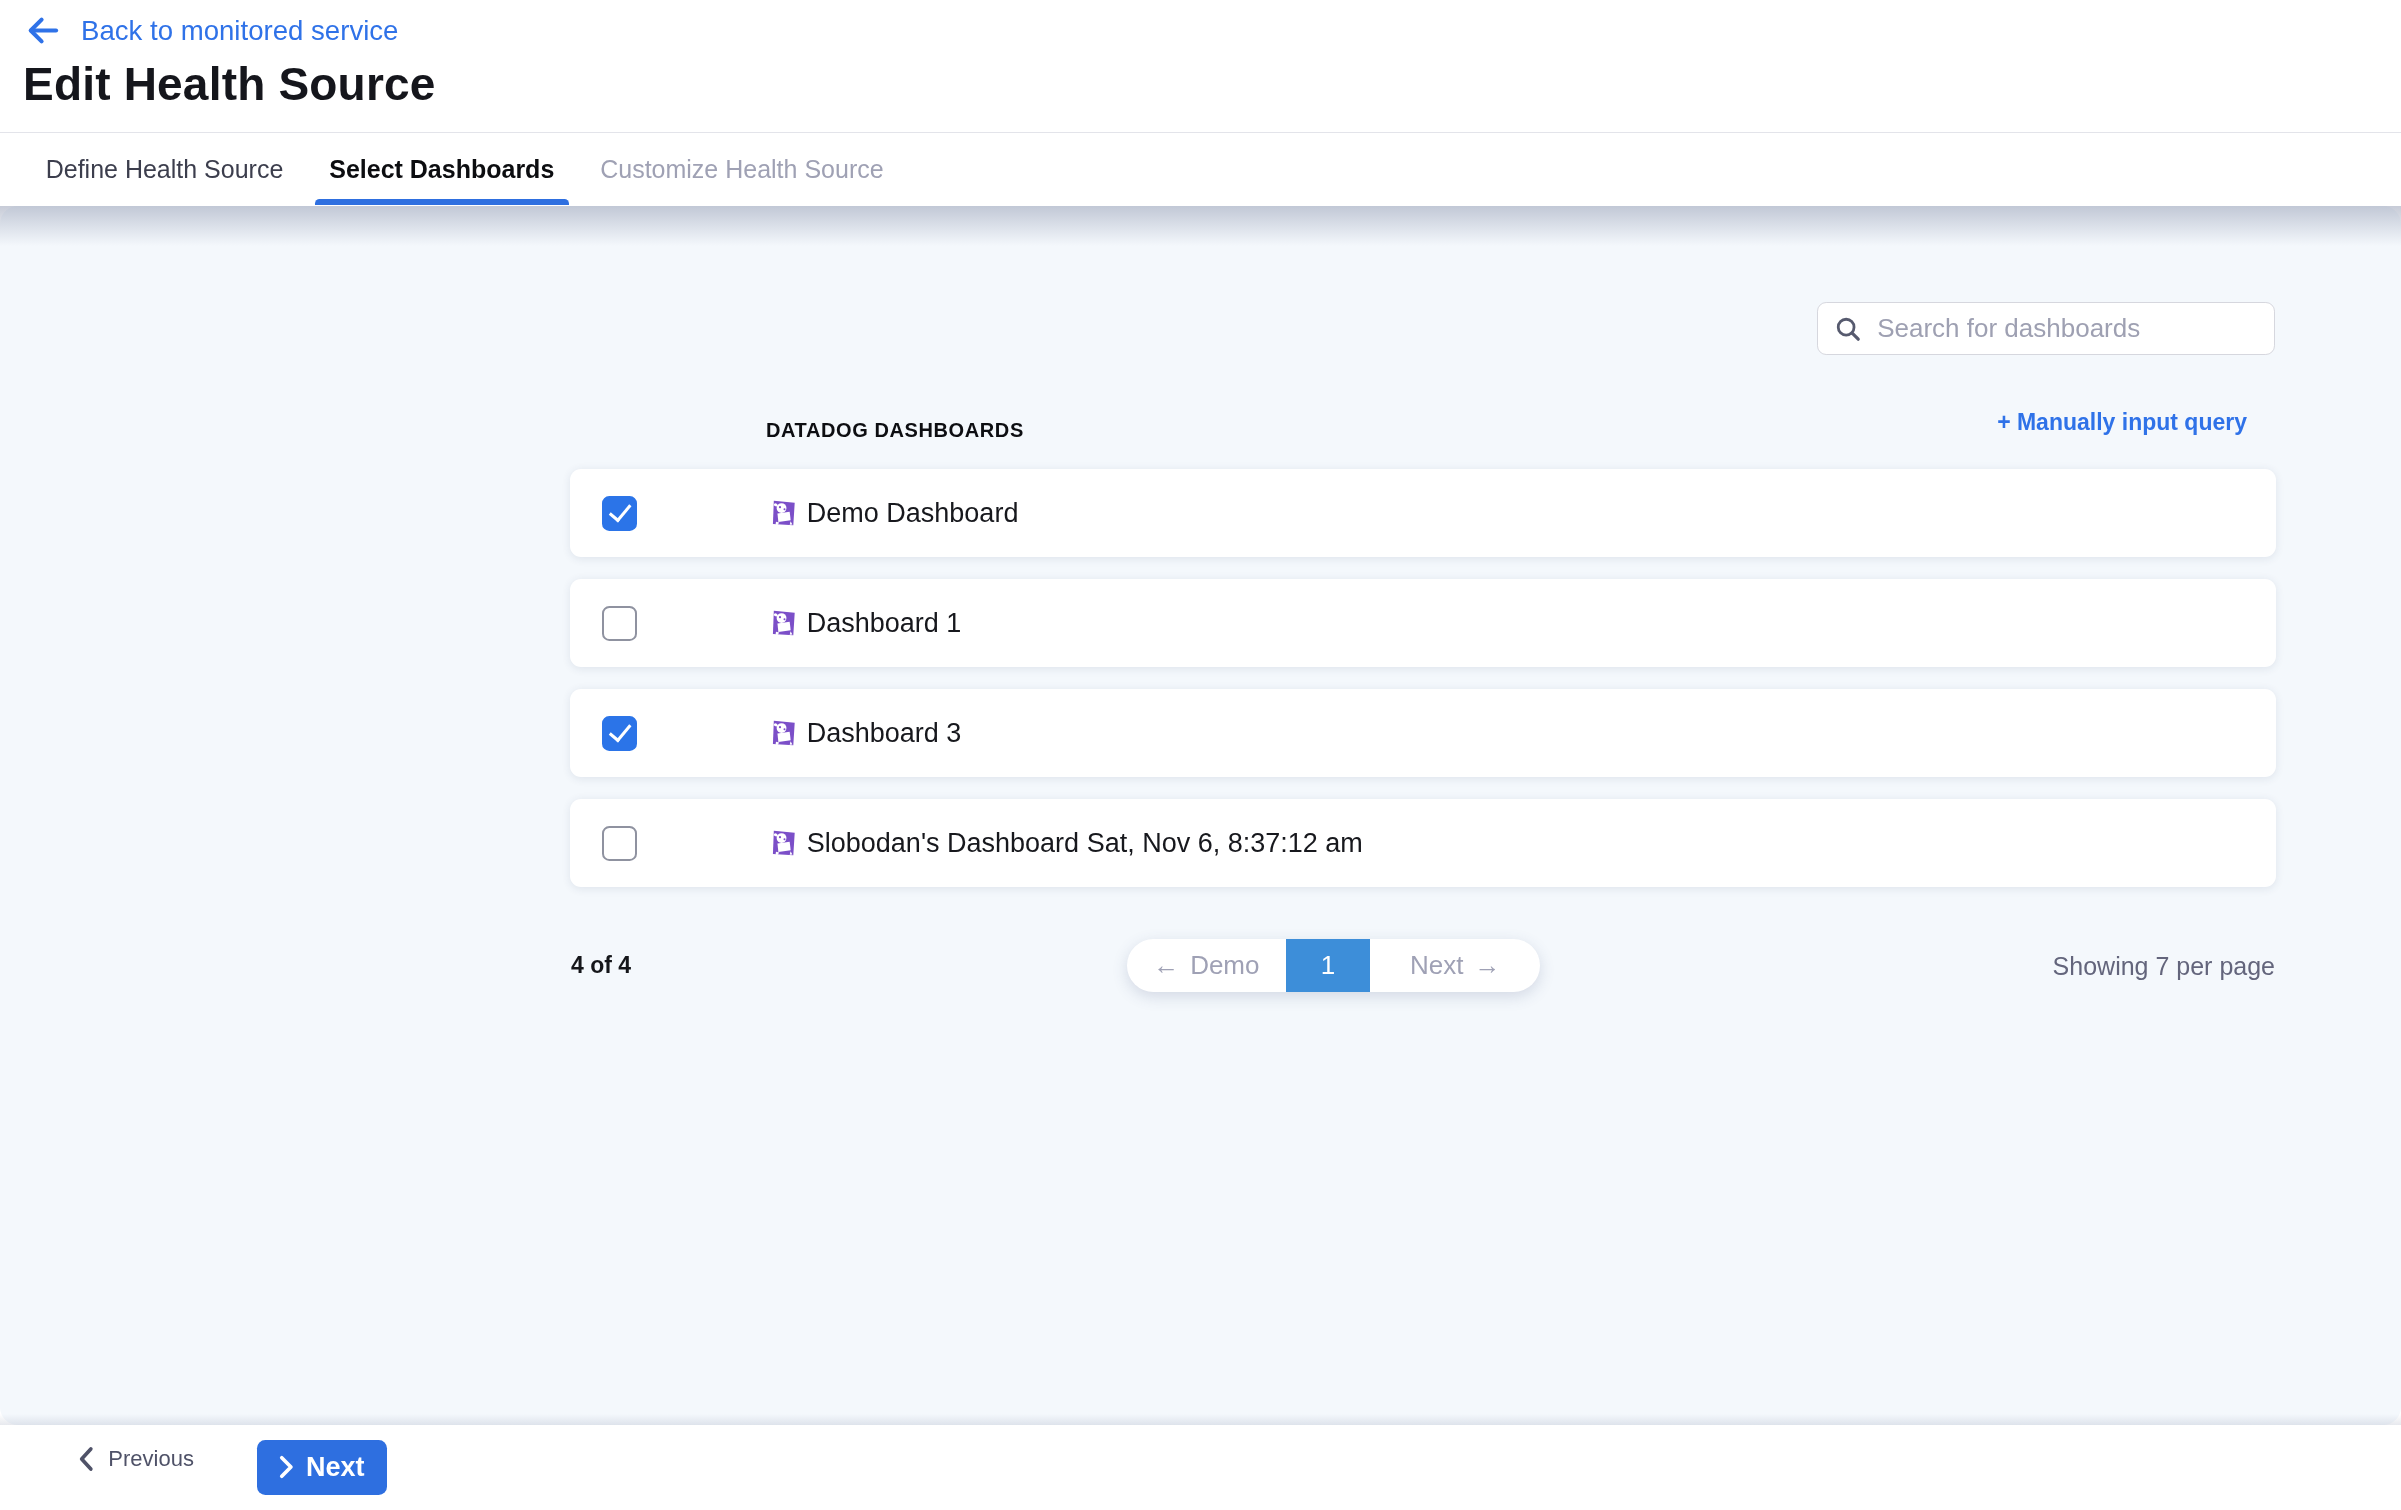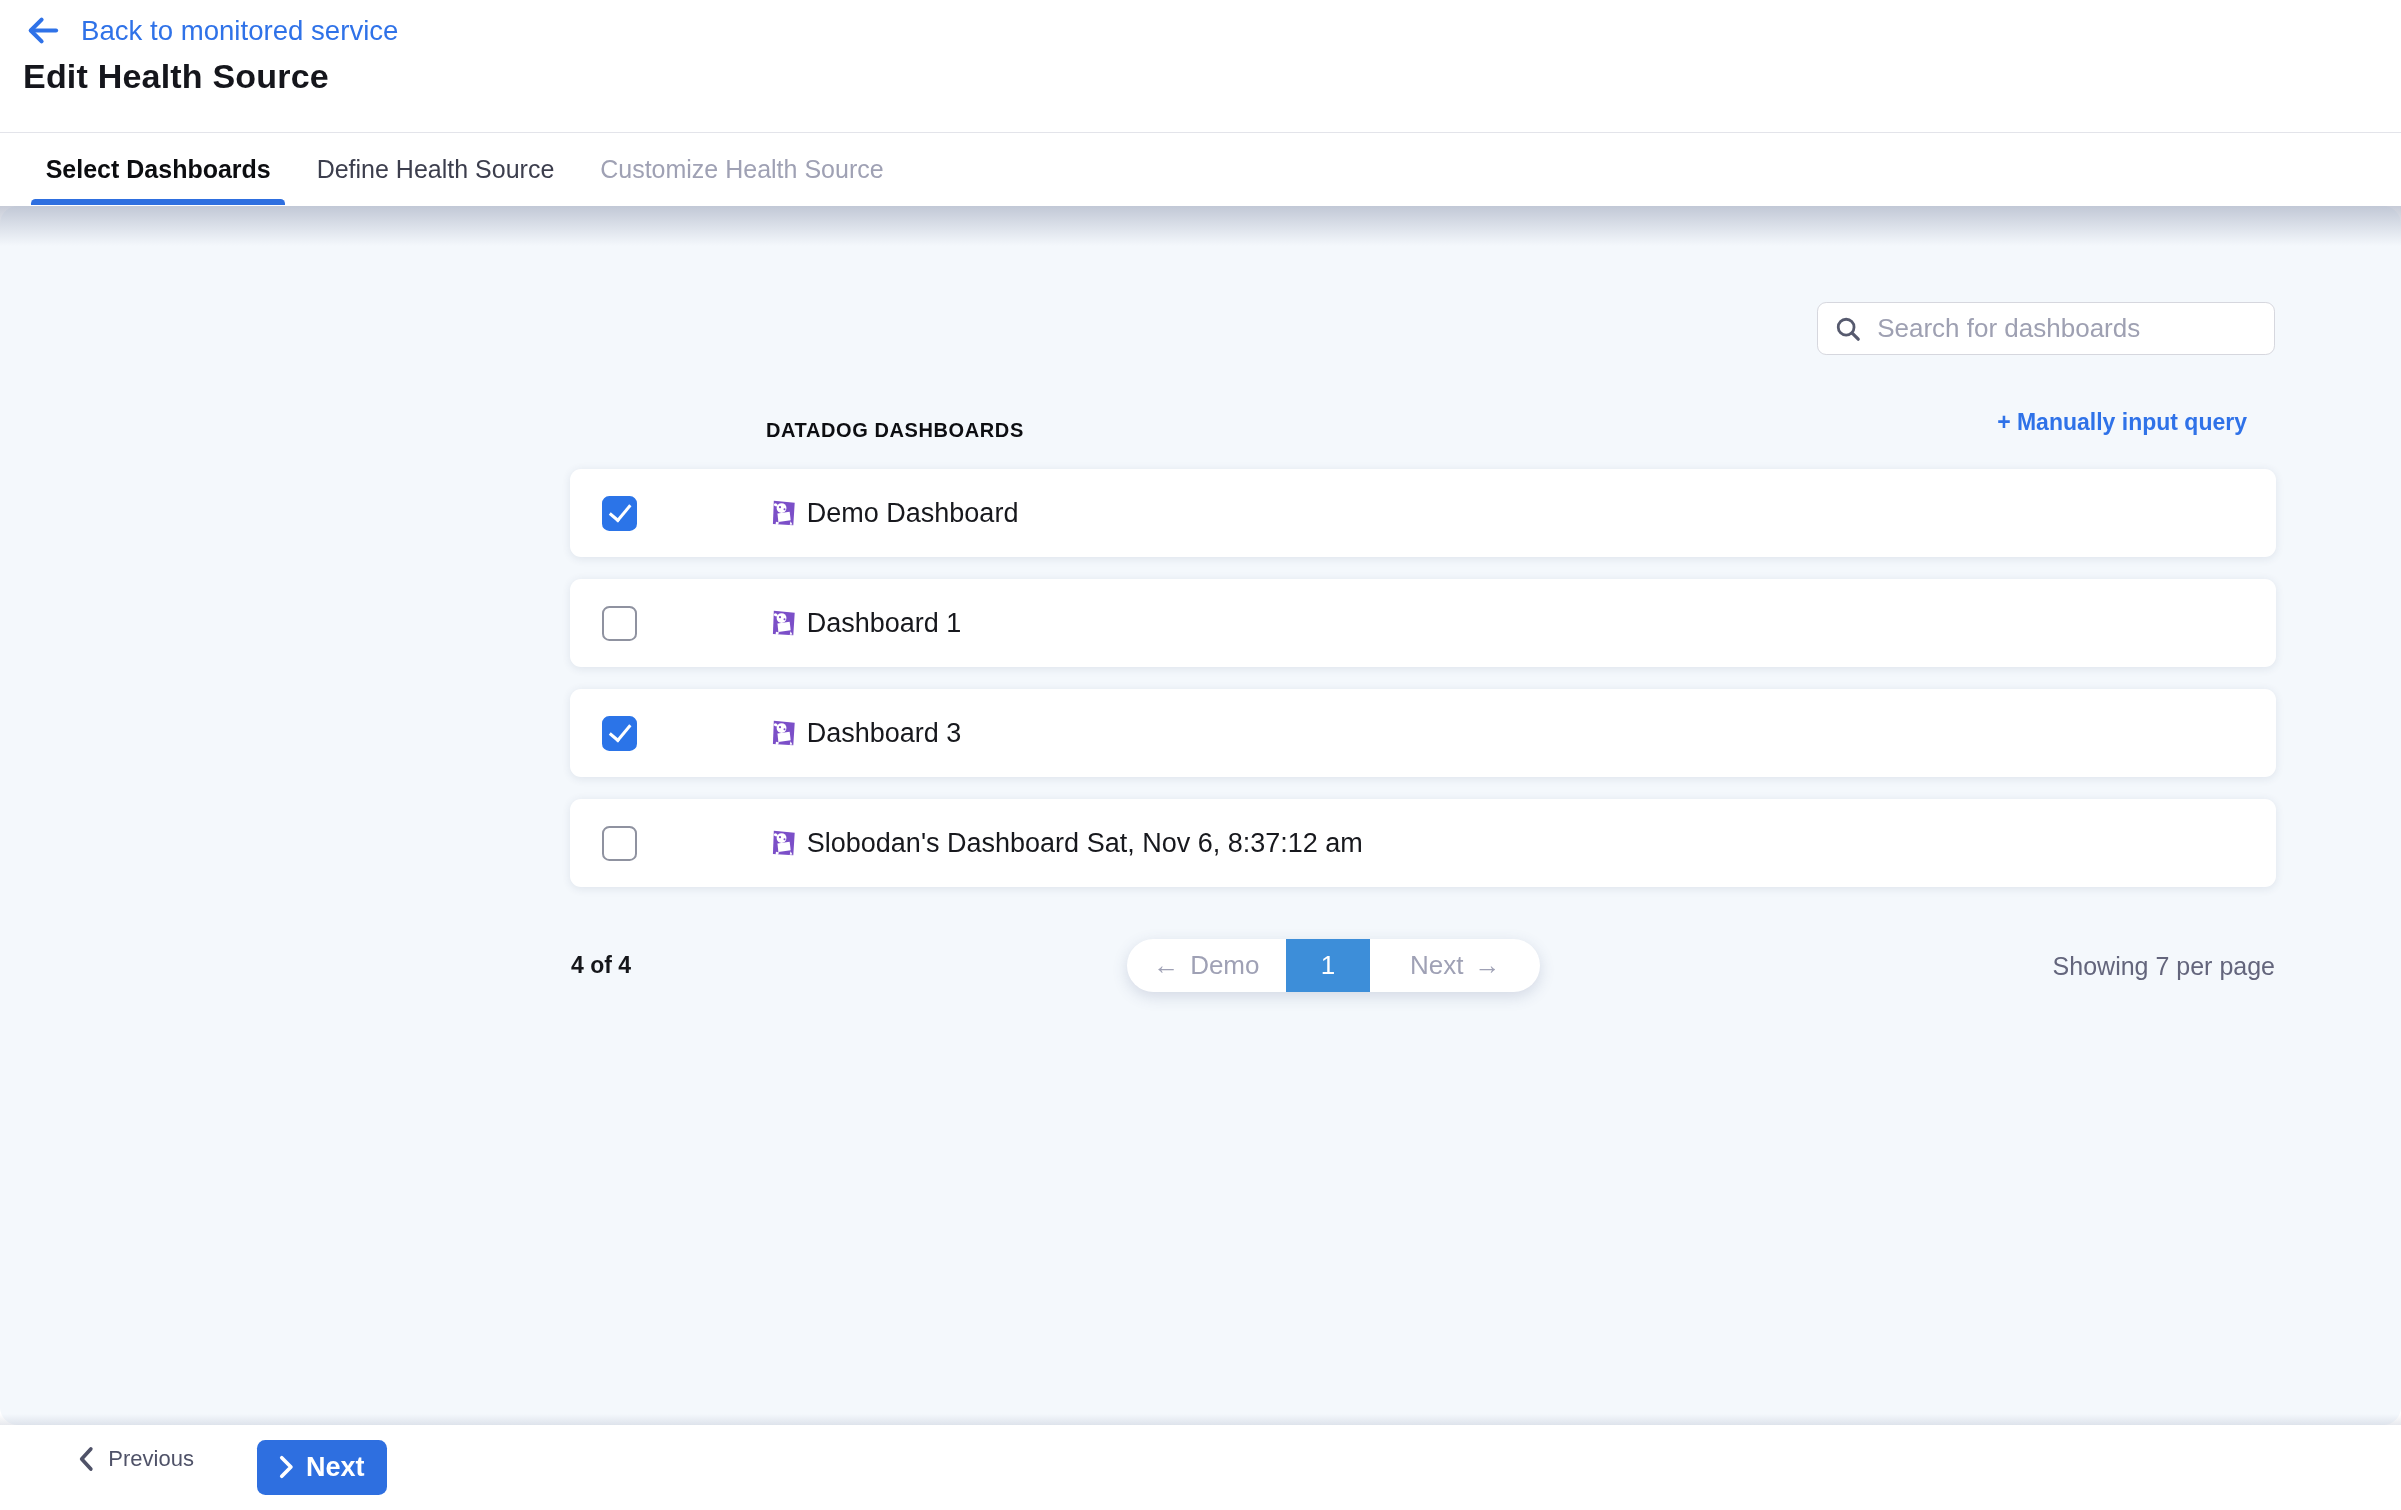--- a/index.html
+++ b/index.html
@@ -4,21 +4,21 @@
 <style>
   * { box-sizing: border-box; }
   html,body { margin:0; padding:0; background:#fff; }
   body { font-family:"Liberation Sans", sans-serif; }
   .page { position:relative; width:2401px; height:1510px; background:#fff; overflow:hidden; }
 
   
   .hdr { position:absolute; top:0; left:0; right:0; height:132px; background:#fff; }
   .back-row { position:absolute; left:26px; top:14.7px; display:flex; align-items:center; gap:22px; cursor:pointer; }
   .back-row .lbl { font-size:27.6px; color:#2f72e8; }
-  .page-title { position:absolute; left:23px; top:57px; margin:0; font-size:34px; font-weight:bold; color:#15161c; letter-spacing:0.2px; }
+  .page-title { position:absolute; left:23px; top:57px; margin:0; font-size:46px; font-weight:bold; color:#15161c; letter-spacing:0.2px; }
 
   
   .tabs { position:absolute; top:132px; left:0; right:0; height:73px; background:#fff; border-top:1.8px solid #e3e4ea; display:flex; align-items:stretch; padding-left:31px; gap:16.5px; }
   .tab { position:relative; display:flex; align-items:center; padding:0 14.7px; font-size:25px; color:#3c3e4d; cursor:pointer; white-space:nowrap; }
   .tab.active { font-weight:bold; color:#0c0d10; }
   .tab.active::after { content:""; position:absolute; left:0; right:0; bottom:0; height:6.4px; background:#2e6fe0; border-radius:4.6px 4.6px 0 0; }
   .tab.disabled { color:#9fa1b4; }
 
   
   .content { position:absolute; top:206px; bottom:85px; left:0; right:0; background:#f4f8fc;border-radius:18px; }
@@ -76,22 +76,22 @@
           <path d="M17 4 L5 16 L17 28" fill="none" stroke="#2f72e8" stroke-width="4.5" stroke-linecap="round" stroke-linejoin="round"></path>
           <line x1="6" y1="16" x2="33" y2="16" stroke="#2f72e8" stroke-width="4.5" stroke-linecap="round"></line>
         </svg>
       </span>
       <span class="lbl">Back to monitored service</span>
     </div>
     <h1 class="page-title">Edit Health Source</h1>
   </div>
 
   <nav class="tabs">
+    <div class="tab">Define Health Source</div>
     <div class="tab active">Select Dashboards</div>
-    <div class="tab">Define Health Source</div>
     <div class="tab disabled">Customize Health Source</div>
   </nav>
 
   <main class="content">
 
     <div class="search-box">
       <span>
         <svg width="26" height="26" viewBox="0 0 28 28">
           <circle cx="12" cy="12" r="8.5" fill="none" stroke="#565a6e" stroke-width="3"></circle>
           <line x1="18.5" y1="18.5" x2="25" y2="25" stroke="#565a6e" stroke-width="3.5" stroke-linecap="round"></line>

